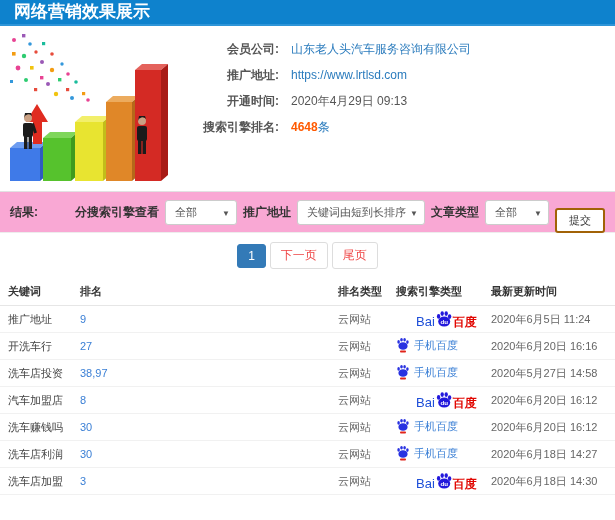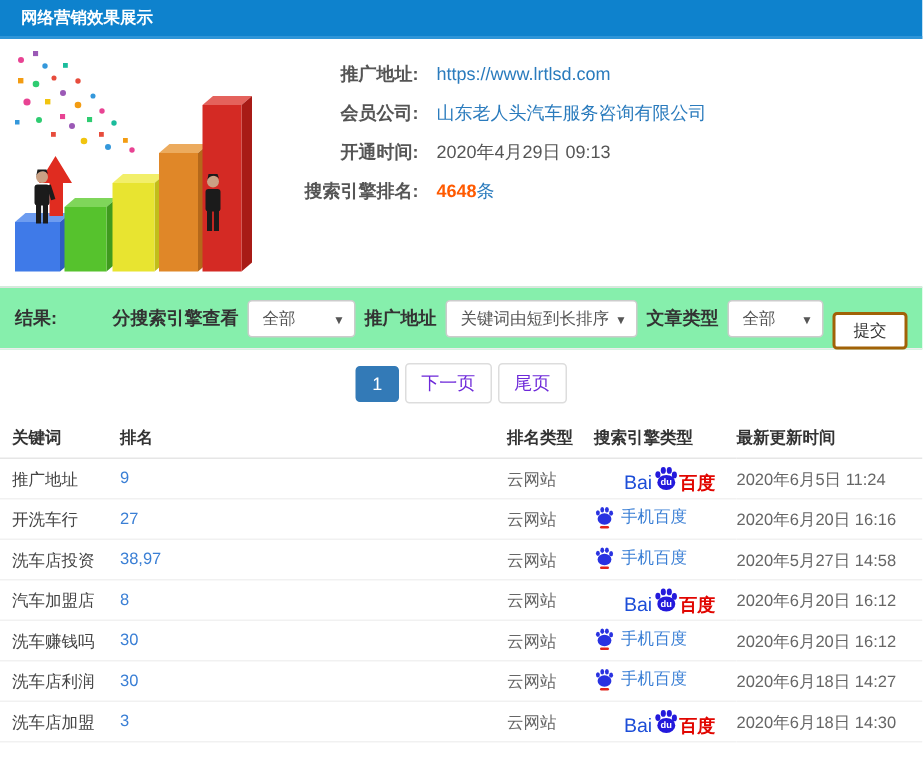--- a/index.html
+++ b/index.html
@@ -1,53 +1,53 @@
 <!DOCTYPE html>
 <html><head>
 <meta charset="utf-8">
 <style>
   * { margin:0; padding:0; box-sizing:border-box; }
   html,body { width:615px; height:520px; background:#fff; overflow:hidden;
     font-family:"Liberation Sans","DejaVu Sans",sans-serif; }
 
   
   .app-header { height:26px; background:#0e82cd; border-bottom:2px solid #2e95d8;
-    color:#fff; font-size:11px; font-weight:bold; line-height:24px; padding-left:14px; }
+    color:#fff; font-size:17px; font-weight:bold; line-height:24px; padding-left:14px; }
 
   
   .top-section { display:flex; height:165px; }
   .illustration { width:183px; height:165px; flex:0 0 183px; }
   .info-list { flex:1; padding:10px 10px 0 0; }
   .info-row { display:flex; align-items:center; height:26px; font-size:12px; }
   .info-label { width:96px; text-align:right; font-weight:bold; color:#555; flex:0 0 96px; }
   .info-value { margin-left:12px; color:#555; }
   .link { color:#2a7bbd; text-decoration:none; cursor:pointer; }
   .num-orange { color:#ff5a00; font-weight:bold; }
   .unit-blue { color:#2a7bbd; }
 
   
-  .results-bar { height:42px; background:#86efac; border-top:1px solid #e2e2e2;
+  .results-bar { height:42px; background:#f9a8d4; border-top:1px solid #e2e2e2;
     border-bottom:1px solid #ededed; display:flex; align-items:center; padding:0 10px; }
   .results-label { font-size:12px; font-weight:bold; color:#333; }
   .filters { margin-left:auto; display:flex; align-items:center; gap:6px; }
   .filter-label { font-size:12px; font-weight:bold; color:#333; }
   .select-box { position:relative; height:25px; background:#fff; border:1px solid #ccc;
     border-radius:3px; font-size:11px; color:#555; display:flex; align-items:center;
     padding:0 4px 0 9px; cursor:pointer; white-space:nowrap; }
   .select-box .caret { position:absolute; right:6px; top:8px; font-size:8px; color:#555; }
   .sel-engine { min-width:72px; }
   .sel-sort { min-width:128px; }
   .sel-article { min-width:64px; }
   .submit-btn { height:25px; padding:0 12px; background:#fff; border:2px solid #a16207;
     border-radius:3px; font-size:11px; color:#333; cursor:pointer;margin-top:17px; }
 
   
   .pagination-wrap { height:45px; display:flex; align-items:center; justify-content:center; gap:4px; }
   .page-btn { font-size:12px; padding:4px 10px; border-radius:3px; border:1px solid #ddd;
-    background:#fff; color:#6d28d9; cursor:pointer; }
+    background:#fff; color:#ef4444; cursor:pointer; }
   .page-btn.active { background:#337ab7; border-color:#337ab7; color:#fff; }
 
   
   table { width:100%; border-collapse:collapse; table-layout:fixed; }
   th { font-size:11px; font-weight:bold; color:#333; text-align:left;
     padding:6px 4px 6px 0; border-bottom:1px solid #e6e6e6;margin-top:48px; }
   td { font-size:11px; color:#666; padding:0 4px 0 0; height:27px;
     border-bottom:1px solid #f1f1f1; white-space:nowrap; overflow:hidden; }
   .col-kw { width:80px; padding-left:8px; }
   .col-rank { width:258px; }
@@ -144,26 +144,26 @@
         <path d="M138 95 a4.5 4.5 0 0 1 8 -2 l-1 -3 -6 0 z" fill="#1b1b1b"></path>
         <rect x="137" y="100" width="10" height="15" rx="2"></rect>
         <rect x="138" y="114" width="3.4" height="14"></rect>
         <rect x="142.6" y="114" width="3.4" height="14"></rect>
       </g>
     </svg>
   </div>
 
   <div class="info-list">
     <div class="info-row">
+      <span class="info-label">会员公司:</span>
+      <span class="info-value"><a class="link">山东老人头汽车服务咨询有限公司</a></span>
+    </div>
+    <div class="info-row">
       <span class="info-label">推广地址:</span>
       <span class="info-value"><a class="link">https://www.lrtlsd.com</a></span>
-    </div>
-    <div class="info-row">
-      <span class="info-label">会员公司:</span>
-      <span class="info-value"><a class="link">山东老人头汽车服务咨询有限公司</a></span>
     </div>
     <div class="info-row">
       <span class="info-label">开通时间:</span>
       <span class="info-value">2020年4月29日 09:13</span>
     </div>
     <div class="info-row">
       <span class="info-label">搜索引擎排名:</span>
       <span class="info-value">
         <span class="num-orange">4648</span><span class="unit-blue">条</span>
       </span>

